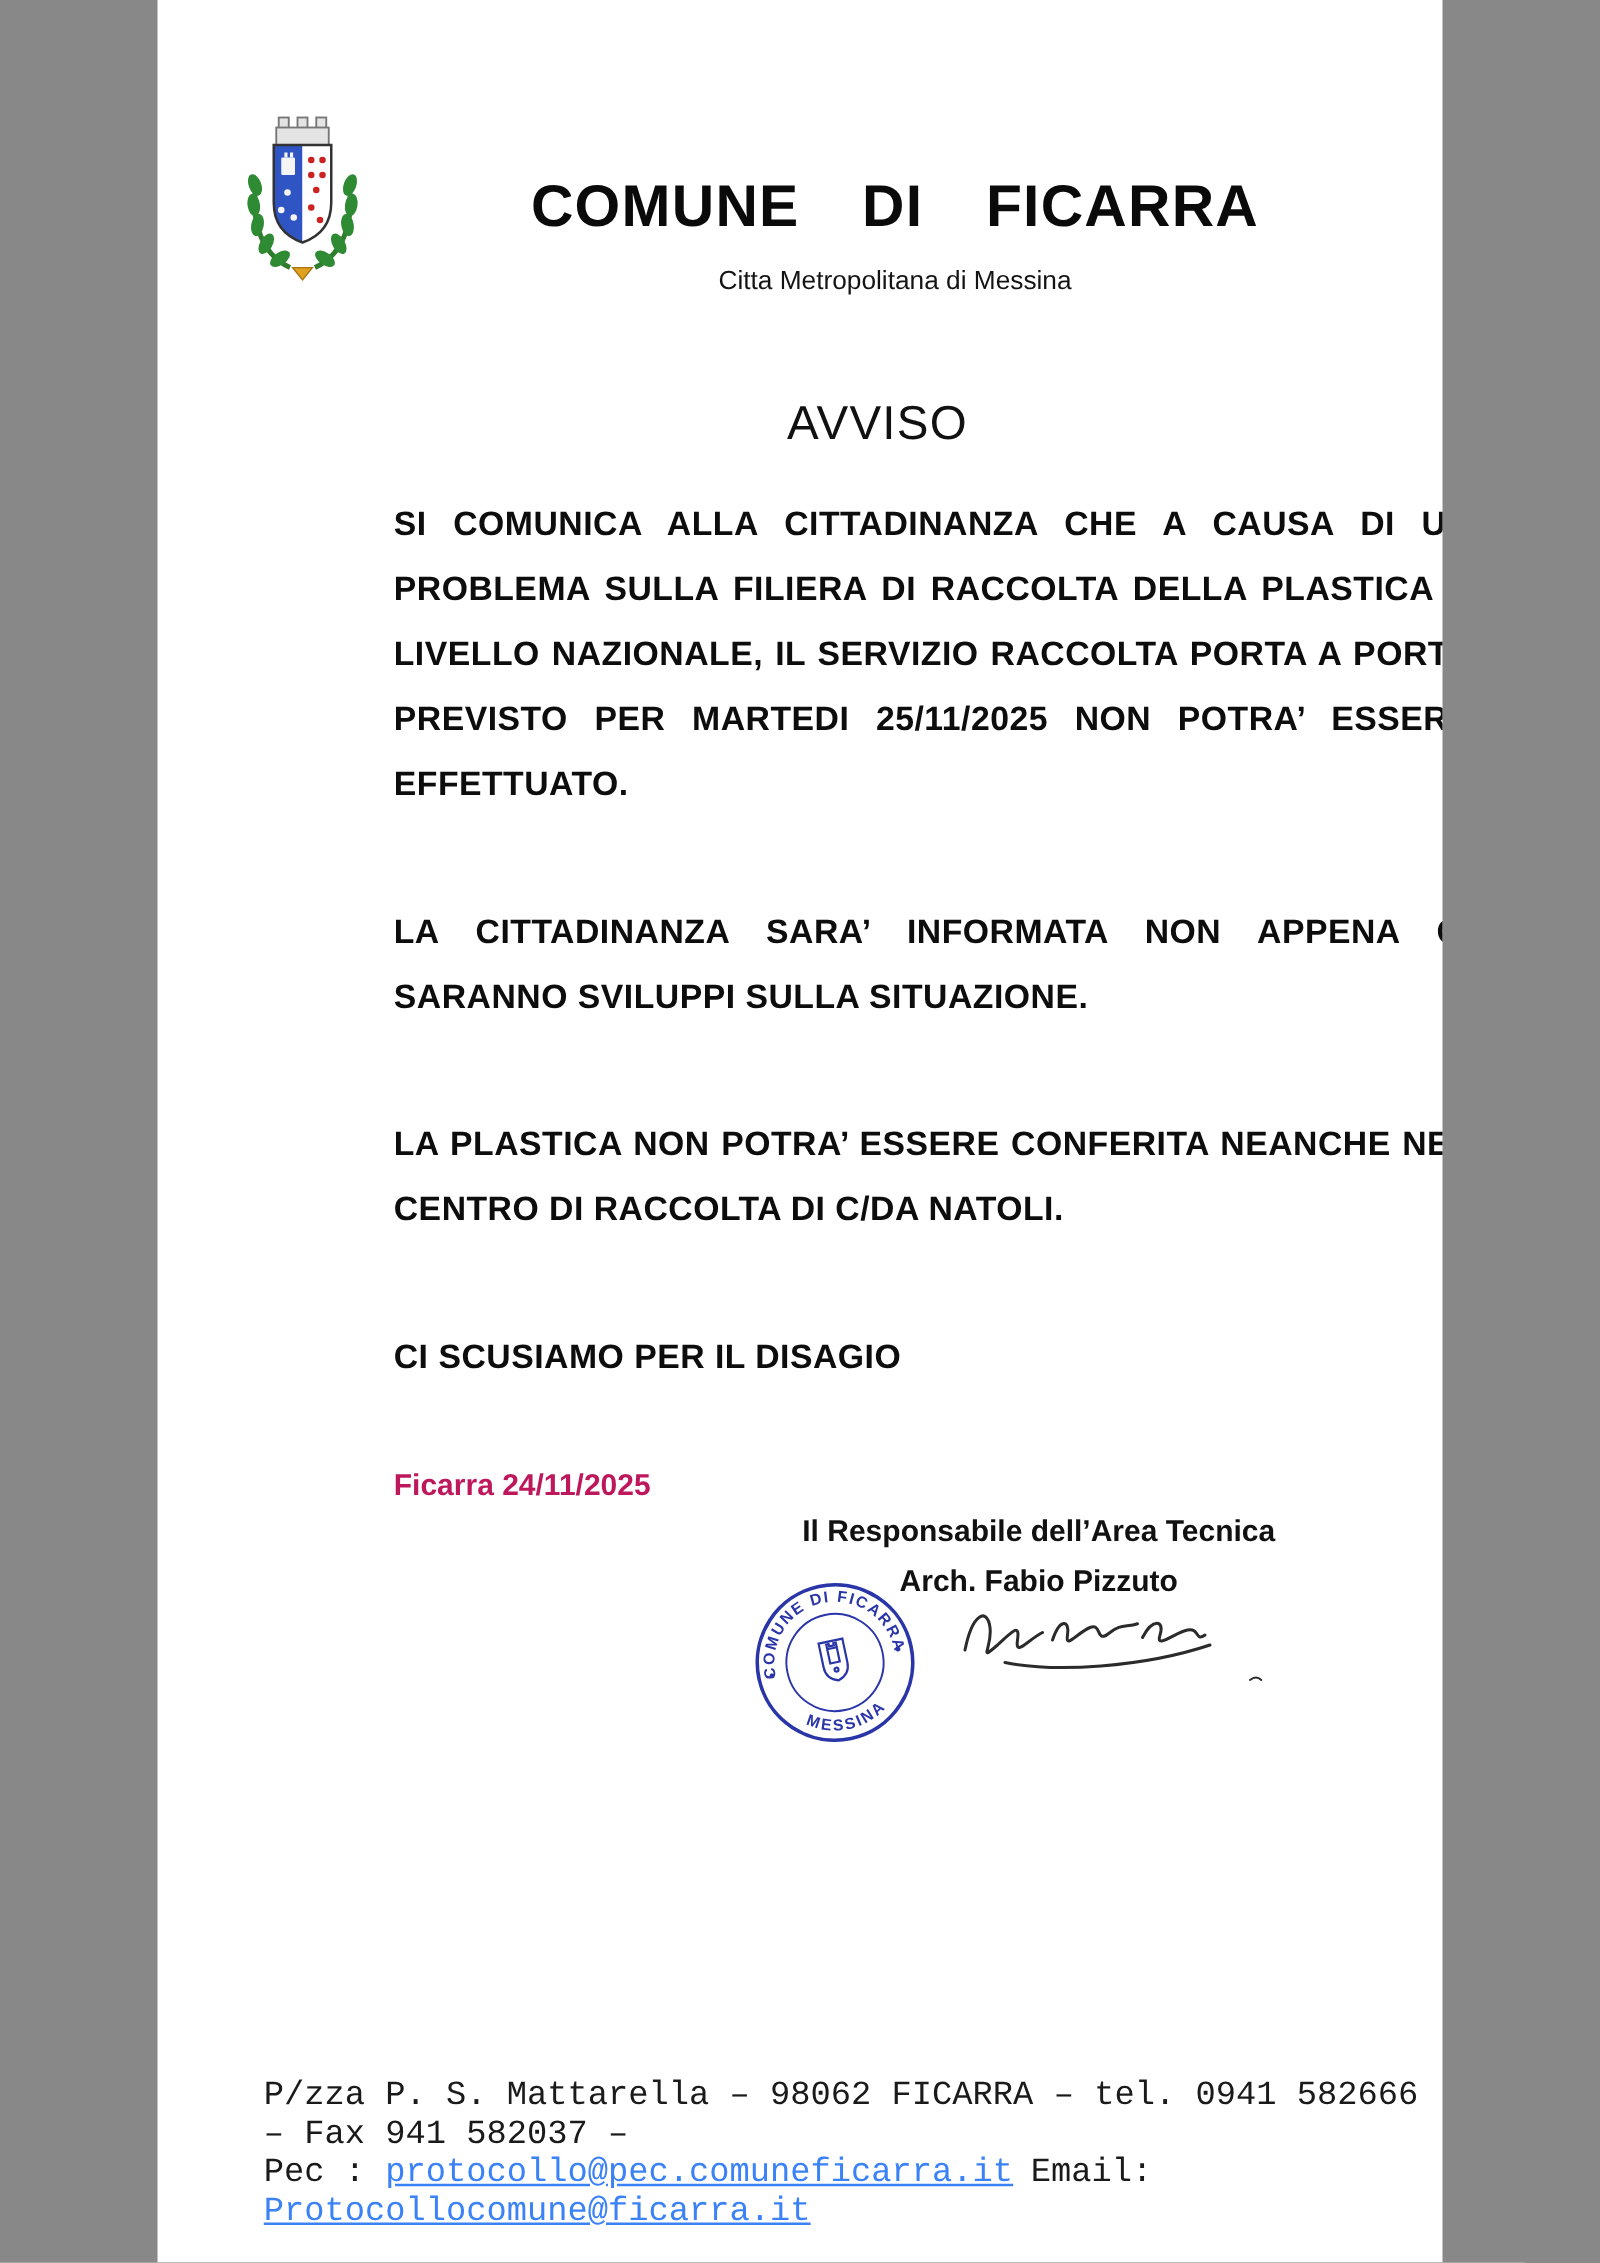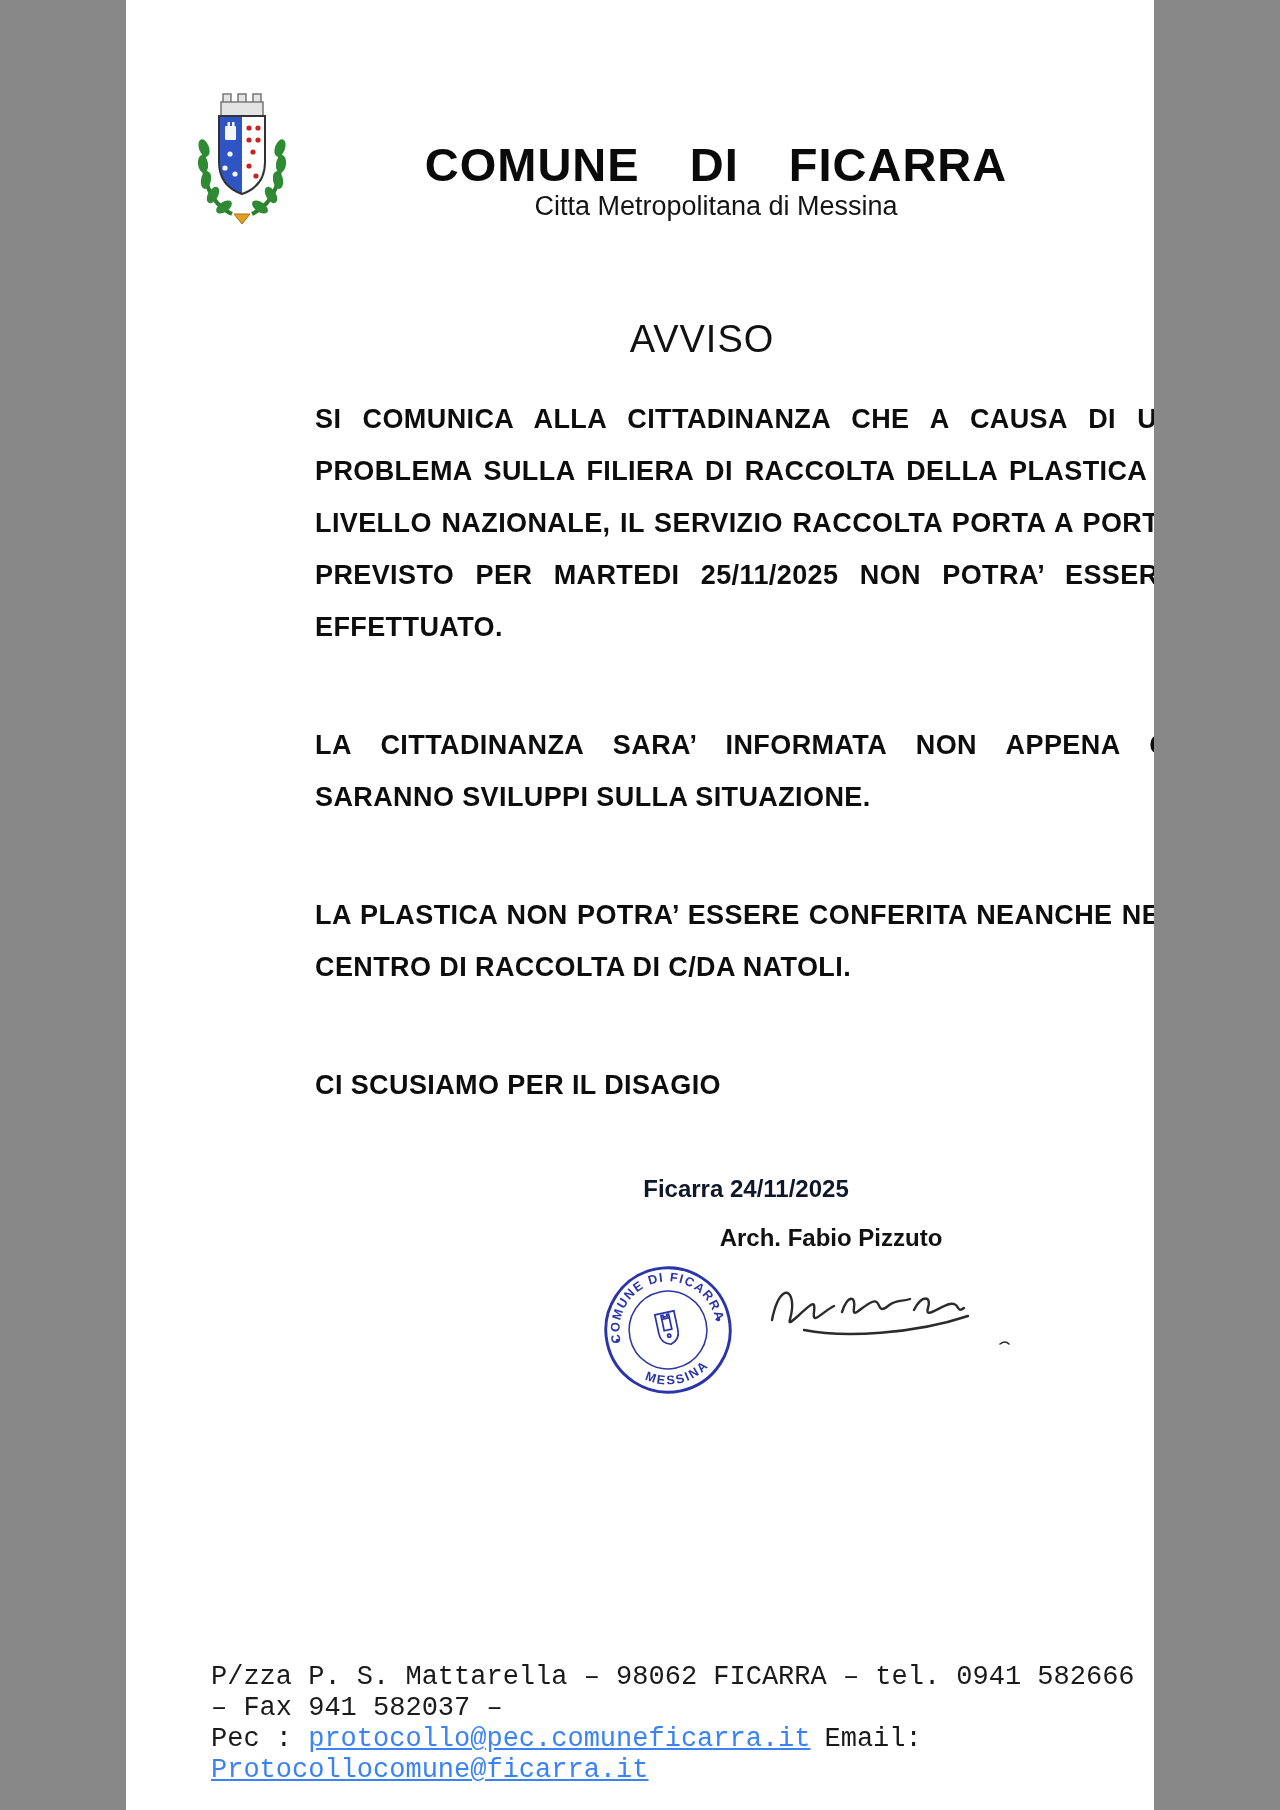--- a/index.html
+++ b/index.html
@@ -14,35 +14,35 @@
     overflow:hidden;
   }
 
   
   .emblem { position:absolute; left:64px; top:82px; width:104px; height:150px; }
   .header-text { position:absolute; left:230px; top:140px; width:720px; text-align:center; }
   .header-title {
     font-size:47px; font-weight:700; letter-spacing:1px; word-spacing:36px;
     color:#0a0a0a; line-height:1.05; white-space:nowrap;
   }
-  .header-subtitle { font-size:27px; margin-top:2px; color:#141414; }
+  .header-subtitle { font-size:21px; margin-top:24px; color:#141414; }
 
   
   .notice-heading {
     position:absolute; left:145px; top:318px; width:862px;
     text-align:center; font-size:38px; font-weight:400; letter-spacing:1px;
   }
   .notice-body { position:absolute; left:145px; top:393px; width:862px;margin-left:44px; }
   .notice-body p {
     font-size:27px; font-weight:700; line-height:52px;
     text-align:justify; letter-spacing:0.4px;
     margin:0 0 66px 0; color:#0d0d0d;
   }
   .notice-body p.last { margin-bottom:0; }
-  .date-line { font-size:24px; font-weight:700; margin-top:64px; color:#0f172a;text-align:center; }
+  .date-line { font-size:24px; font-weight:700; margin-top:64px; color:#be185d; }
 
   
   .sign-block { position:absolute; left:505px; top:1212px; width:400px; text-align:center; }
   .sign-role { font-size:24px; font-weight:700; }
   .sign-name { font-size:24px; font-weight:700; margin-top:12px; }
 
   .stamp-wrap { position:absolute; left:474px; top:1262px; width:136px; height:136px; transform:rotate(-12deg); }
   .signature-wrap { position:absolute; left:638px; top:1272px; width:250px; height:90px; }
 
   
@@ -119,20 +119,21 @@
 
   <div class="notice-body">
     <p>SI COMUNICA ALLA CITTADINANZA CHE A CAUSA DI UN PROBLEMA SULLA FILIERA DI RACCOLTA DELLA PLASTICA A LIVELLO NAZIONALE, IL SERVIZIO RACCOLTA PORTA A PORTA PREVISTO PER MARTEDI 25/11/2025 NON POTRA’ ESSERE EFFETTUATO.</p>
     <p>LA CITTADINANZA SARA’ INFORMATA NON APPENA CI SARANNO SVILUPPI SULLA SITUAZIONE.</p>
     <p>LA PLASTICA NON POTRA’ ESSERE CONFERITA NEANCHE NEL CENTRO DI RACCOLTA DI C/DA NATOLI.</p>
     <p class="last">CI SCUSIAMO PER IL DISAGIO</p>
     <div class="date-line">Ficarra 24/11/2025</div>
   </div>
 
   <div class="sign-block">
+    <div class="sign-role">Il Responsabile dell’Area Tecnica</div>
     <div class="sign-name">Arch. Fabio Pizzuto</div>
   </div>
 
   <div class="stamp-wrap">
     <svg viewBox="0 0 140 140" width="136" height="136" aria-hidden="true">
       <defs>
         <path id="arcTop" d="M 20 70 A 50 50 0 0 1 120 70"></path>
         <path id="arcBottom" d="M 14 70 A 56 56 0 0 0 126 70"></path>
       </defs>
       <circle cx="70" cy="70" r="64" fill="none" stroke-width="3" stroke="#2a35a8"></circle>

